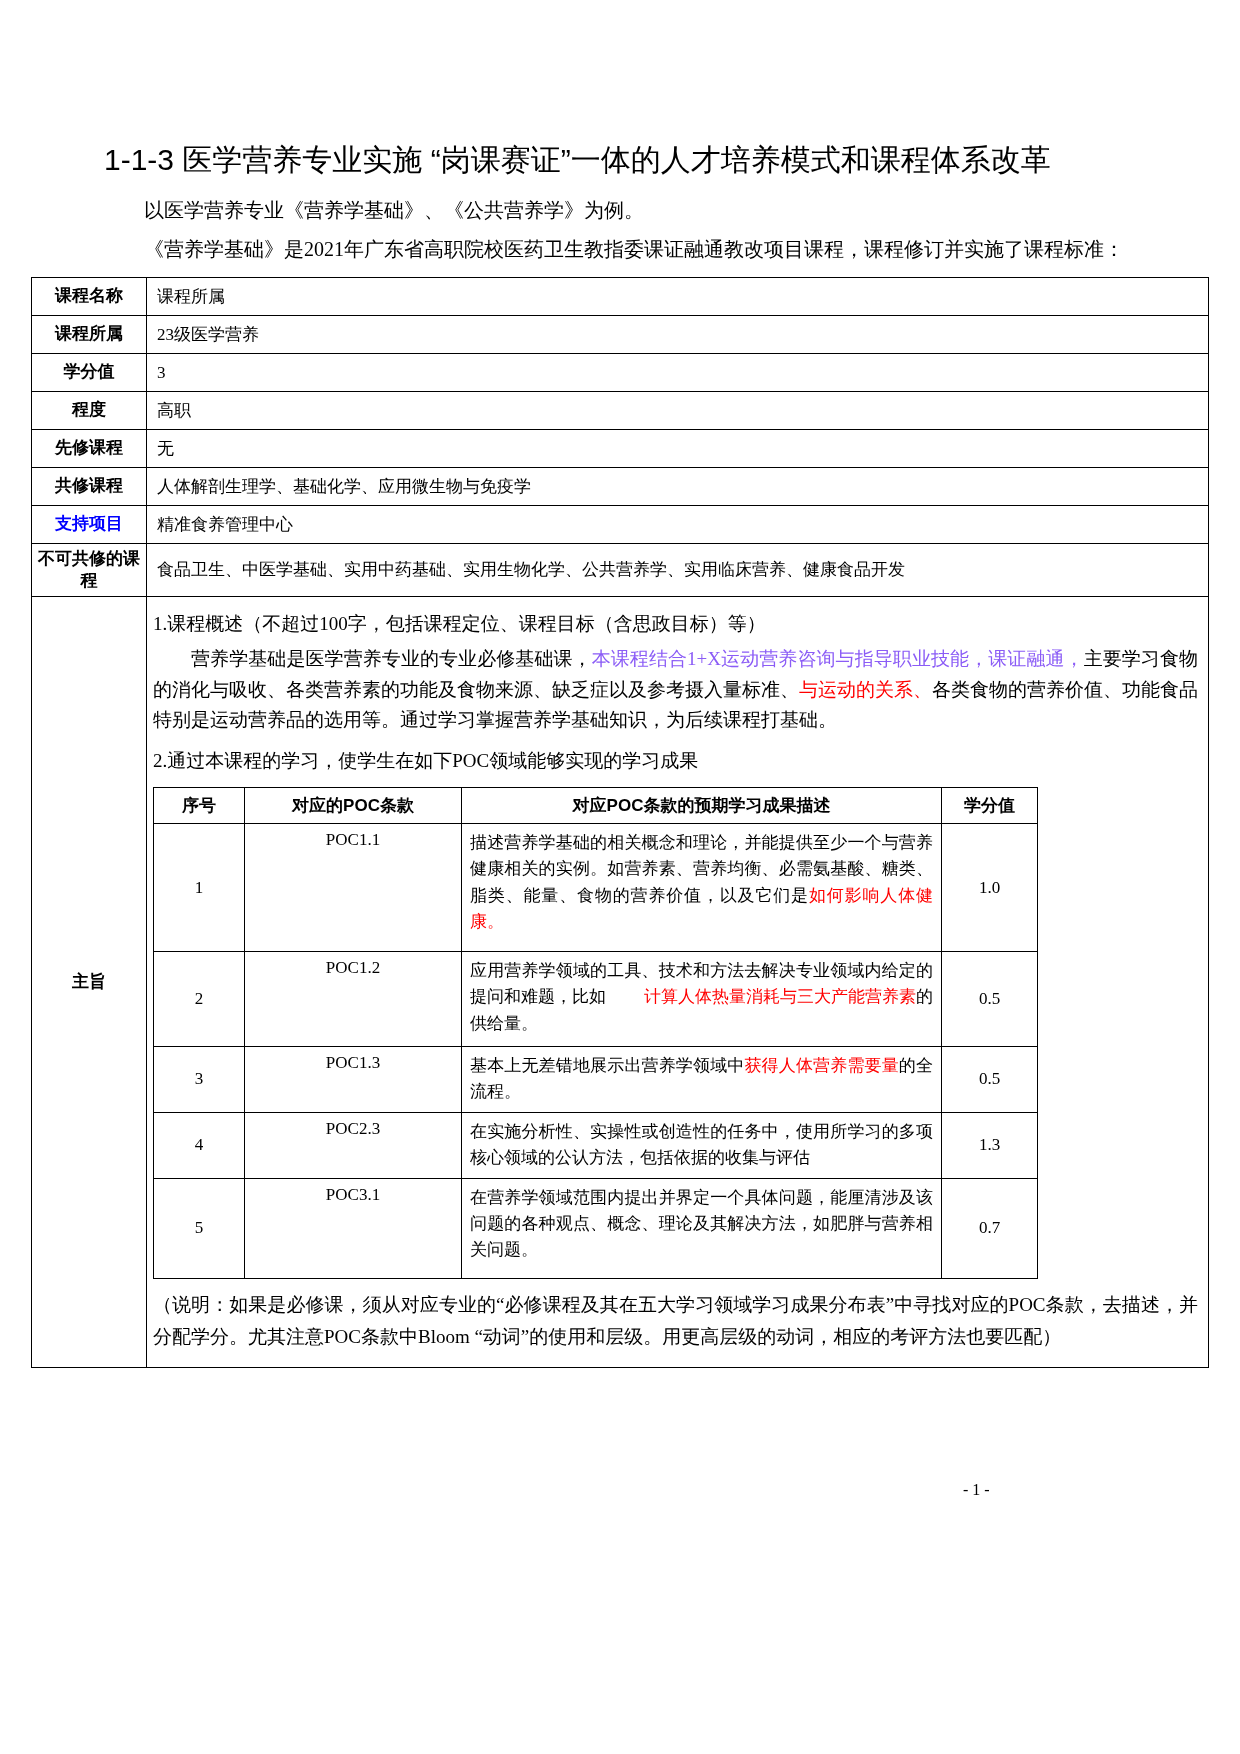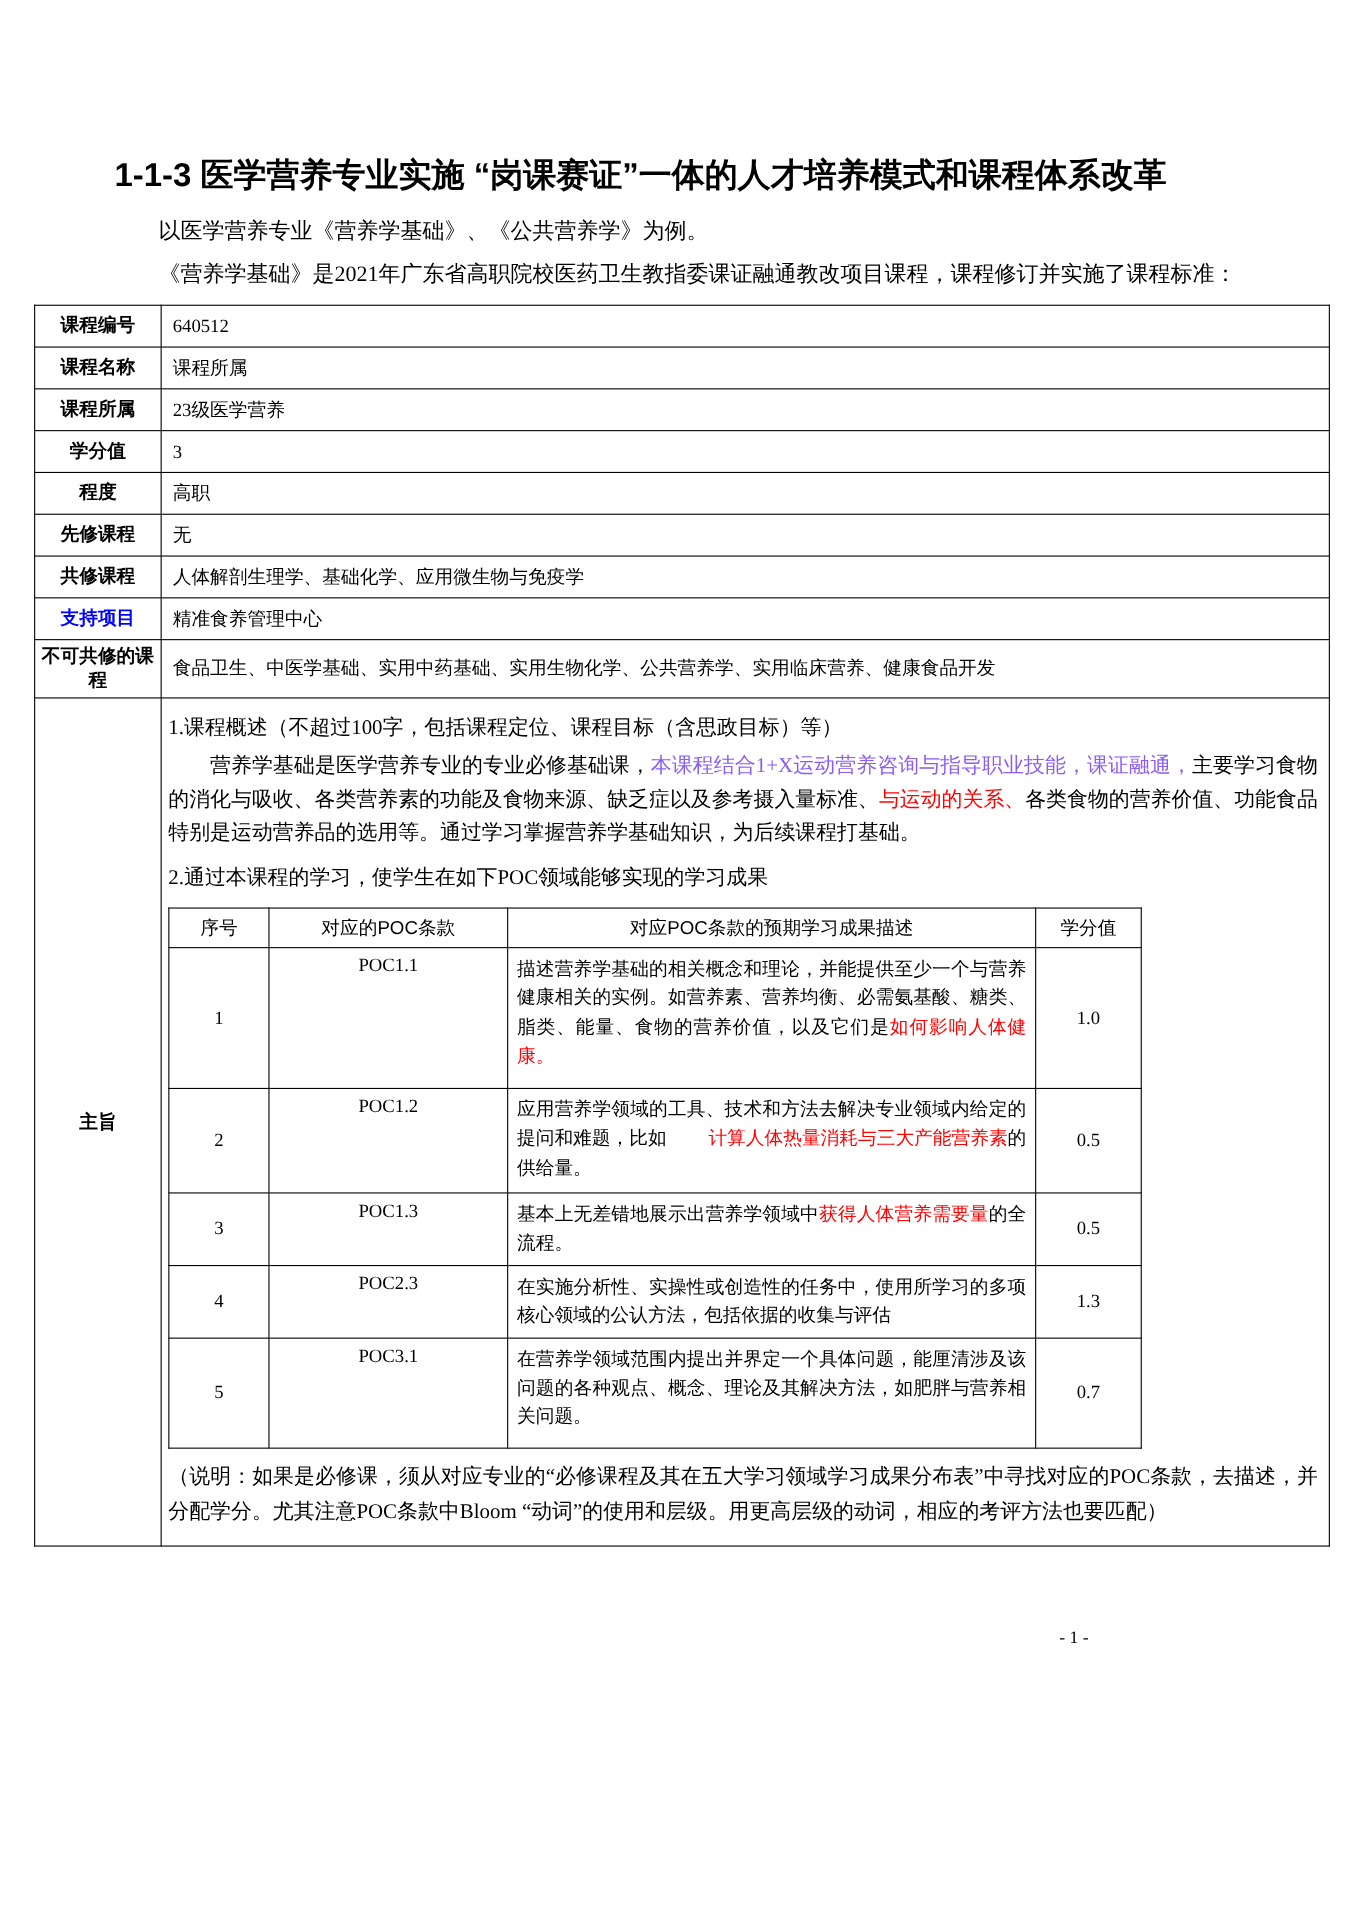--- a/index.html
+++ b/index.html
@@ -10,21 +10,21 @@
     height: 1754px;
     background: #ffffff;
     color: #000000;
     font-family: "Liberation Serif", "DejaVu Serif", serif;
     overflow: hidden;
   }
   .text-block { padding: 128px 104px 0 104px; }
   .doc-title {
     font-family: "Liberation Sans", "DejaVu Sans", sans-serif;
     font-size: 30px;
-    font-weight: bold;
+    font-weight: normal;
     line-height: 2.1;
   }
   .body-para {
     font-size: 20px;
     line-height: 1.95;
     text-indent: 2em;
     text-align: justify;
   }
   table.outer {
     margin: 8px 31px 0 31px;
@@ -63,21 +63,21 @@
   }
   table.inner-table {
     border-collapse: collapse;
     table-layout: fixed;
     margin: 10px 0 10px 0;
     width: 884px;
   }
   table.inner-table th, table.inner-table td { border: 1px solid #000; font-size: 17px; }
   table.inner-table th {
     font-family: "Liberation Sans", "DejaVu Sans", sans-serif;
-    font-weight: normal;
+    font-weight: bold;
     text-align: center;
     vertical-align: middle;
     height: 36px;
     padding: 2px 4px;
   }
   .col-no { width: 91px; }
   .col-clause { width: 217px; }
   .col-desc { width: 480px; }
   .col-credit { width: 96px; }
   .no-cell { text-align: center; vertical-align: middle; }
@@ -114,24 +114,20 @@
     <p class="body-para">《营养学基础》是2021年广东省高职院校医药卫生教指委课证融通教改项目课程，课程修订并实施了课程标准：</p>
   </div>
 
   <table class="outer">
     <colgroup>
         <col style="width:115px">
         <col>
       </colgroup>
     <tbody>
       <tr class="info-row">
-        <td class="label-cell">课程编号</td>
-        <td class="value-cell">640512</td>
-      </tr>
-      <tr class="info-row">
         <td class="label-cell">课程名称</td>
         <td class="value-cell">课程所属</td>
       </tr>
       <tr class="info-row">
         <td class="label-cell">课程所属</td>
         <td class="value-cell">23级医学营养</td>
       </tr>
       <tr class="info-row">
         <td class="label-cell">学分值</td>
         <td class="value-cell">3</td>

